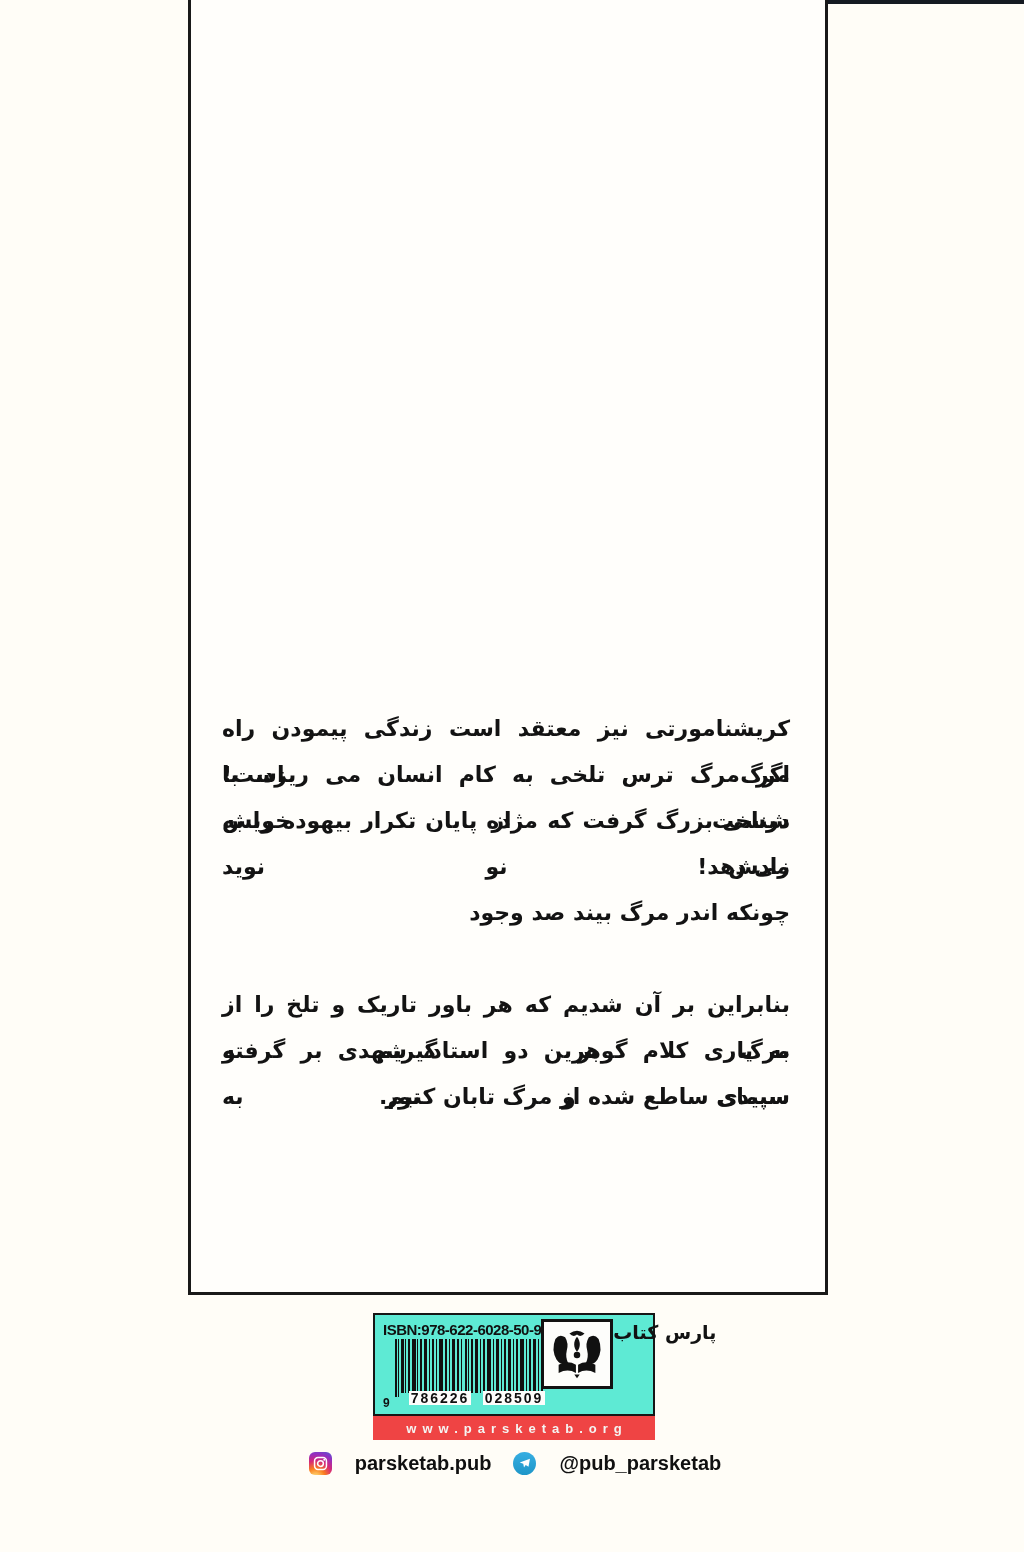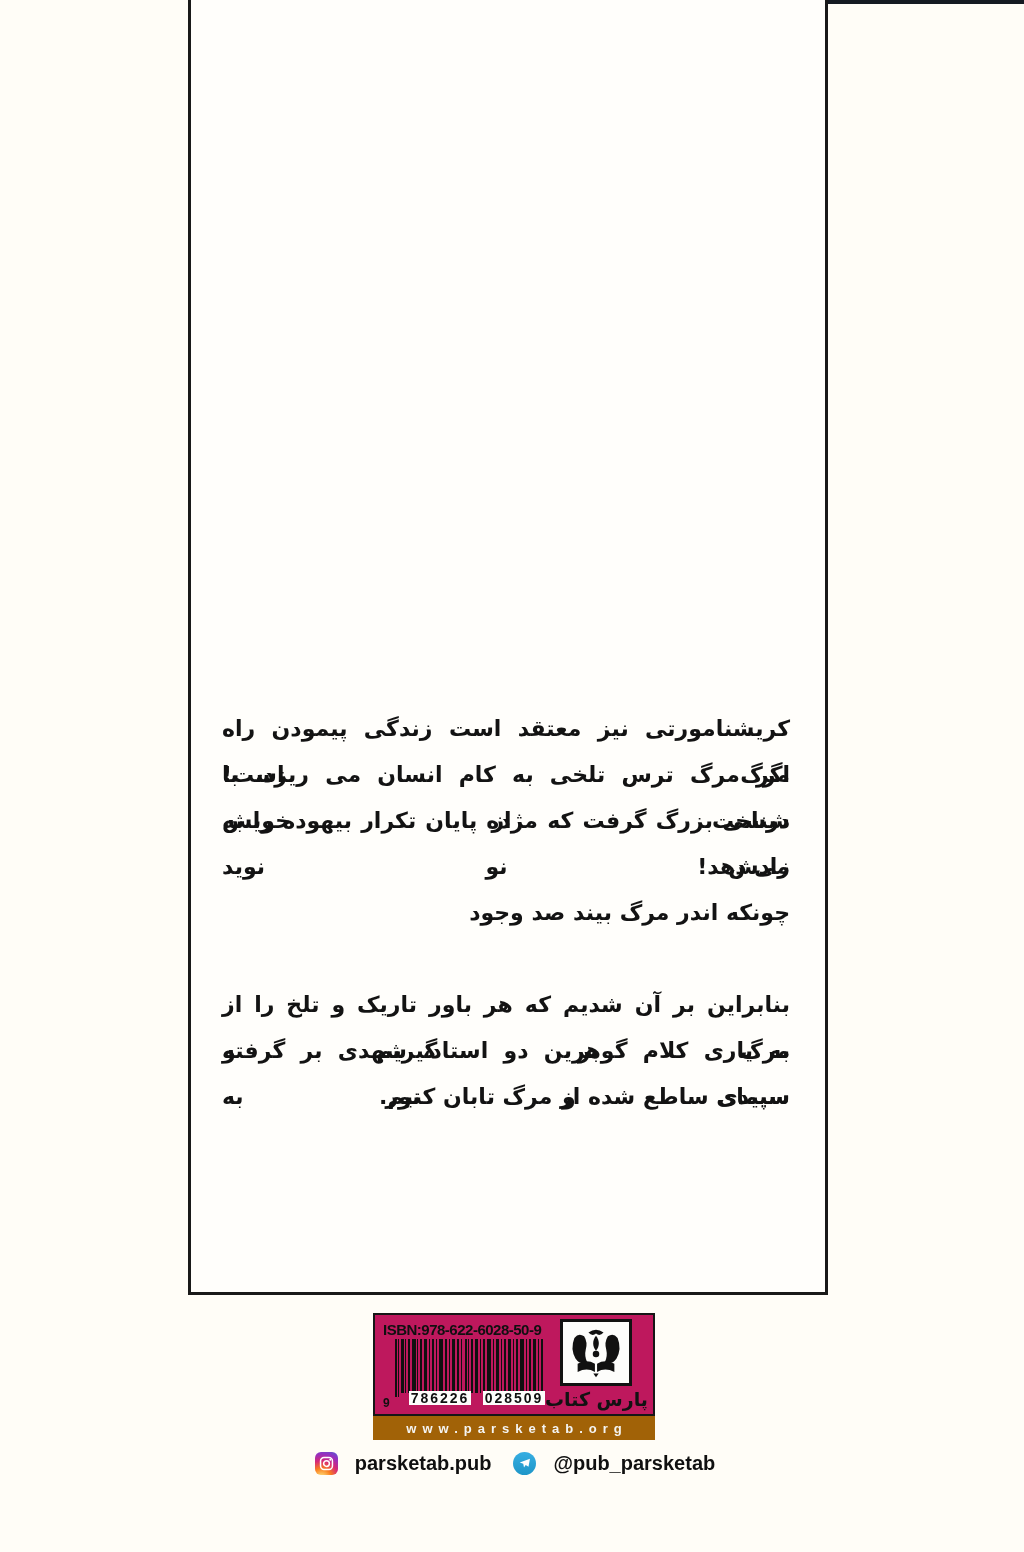--- a/index.html
+++ b/index.html
@@ -22,21 +22,21 @@
     color:#131313;
   }
   .line{height:46px;overflow:visible;white-space:nowrap;}
   .line.fill{text-align:justify;text-align-last:justify;white-space:normal;}
   .line.start{text-align:right;}
   .line.couplet{display:flex;justify-content:space-between;align-items:center;}
   .spacer{height:46px;}
   
   .sticker{position:absolute;left:373px;top:1313px;width:282px;}
   .sticker-white{
-    border:2px solid #161616;background:#be185d;height:103px;
+    border:2px solid #161616;background:#5eead4;height:103px;
     display:flex;flex-direction:row;box-sizing:border-box;padding:4px 5px 2px 6px;
   }
   .barcode-zone{width:168px;display:flex;flex-direction:column;}
   .isbn-text{
     font-family:"Liberation Sans",sans-serif;font-weight:bold;
     font-size:15px;letter-spacing:-0.5px;color:#101010;white-space:nowrap;
     margin:2px 0 1px 2px;
   }
   .barcode{position:relative;flex:1;margin-left:2px;}
   .barcode svg{position:absolute;left:12px;top:0;}
@@ -44,42 +44,42 @@
     position:absolute;left:0;bottom:2px;font-family:"Liberation Sans",sans-serif;
     font-weight:bold;font-size:12px;color:#101010;
   }
   .bc-num{
     position:absolute;bottom:7px;height:14px;line-height:14px;background:#fdfdfb;
     font-family:"Liberation Sans",sans-serif;font-weight:bold;font-size:14px;
     color:#101010;text-align:center;letter-spacing:2px;
   }
   .bc-num.g1{left:26px;width:62px;}
   .bc-num.g2{left:100px;width:62px;}
-  .logo-zone{flex:1;display:flex;flex-direction:column;align-items:center;}
+  .logo-zone{flex:1;display:flex;flex-direction:row;}
   .logo-box{
     width:66px;height:64px;border:3px solid #121212;background:#fdfdfb;
     display:flex;align-items:center;justify-content:center;
   }
   .publisher-name{
     direction:rtl;font-weight:bold;font-size:19px;line-height:26px;color:#121212;
     white-space:nowrap;
   }
   .web-bar{
-    background:#a16207;height:24px;display:flex;align-items:center;justify-content:center;
+    background:#ef4444;height:24px;display:flex;align-items:center;justify-content:center;
   }
   .web-bar span{
     color:#f4f4f2;font-family:"Liberation Sans",sans-serif;font-weight:bold;
     font-size:13px;letter-spacing:6px;white-space:nowrap;padding-left:6px;
   }
   .social-row{
     position:absolute;left:340px;top:1447px;width:350px;height:32px;
     display:flex;align-items:center;justify-content:center;gap:22px;
     font-family:"Liberation Sans",sans-serif;font-weight:bold;font-size:20px;color:#101010;
   }
-  .social-item{display:flex;align-items:center;gap:17px;white-space:nowrap;}
+  .social-item{display:flex;align-items:center;gap:23px;white-space:nowrap;}
   .ig-icon{
     width:23px;height:23px;border-radius:6px;flex:none;
     background:radial-gradient(circle at 28% 115%,#feda75 8%,#fa7e1e 32%,#d62976 56%,#962fbf 78%,#4f5bd5 100%);
     display:flex;align-items:center;justify-content:center;
   }
   .tg-icon{
     width:23px;height:23px;border-radius:50%;flex:none;
     background:linear-gradient(#37aee2,#1e96c8);
     display:flex;align-items:center;justify-content:center;
   }

